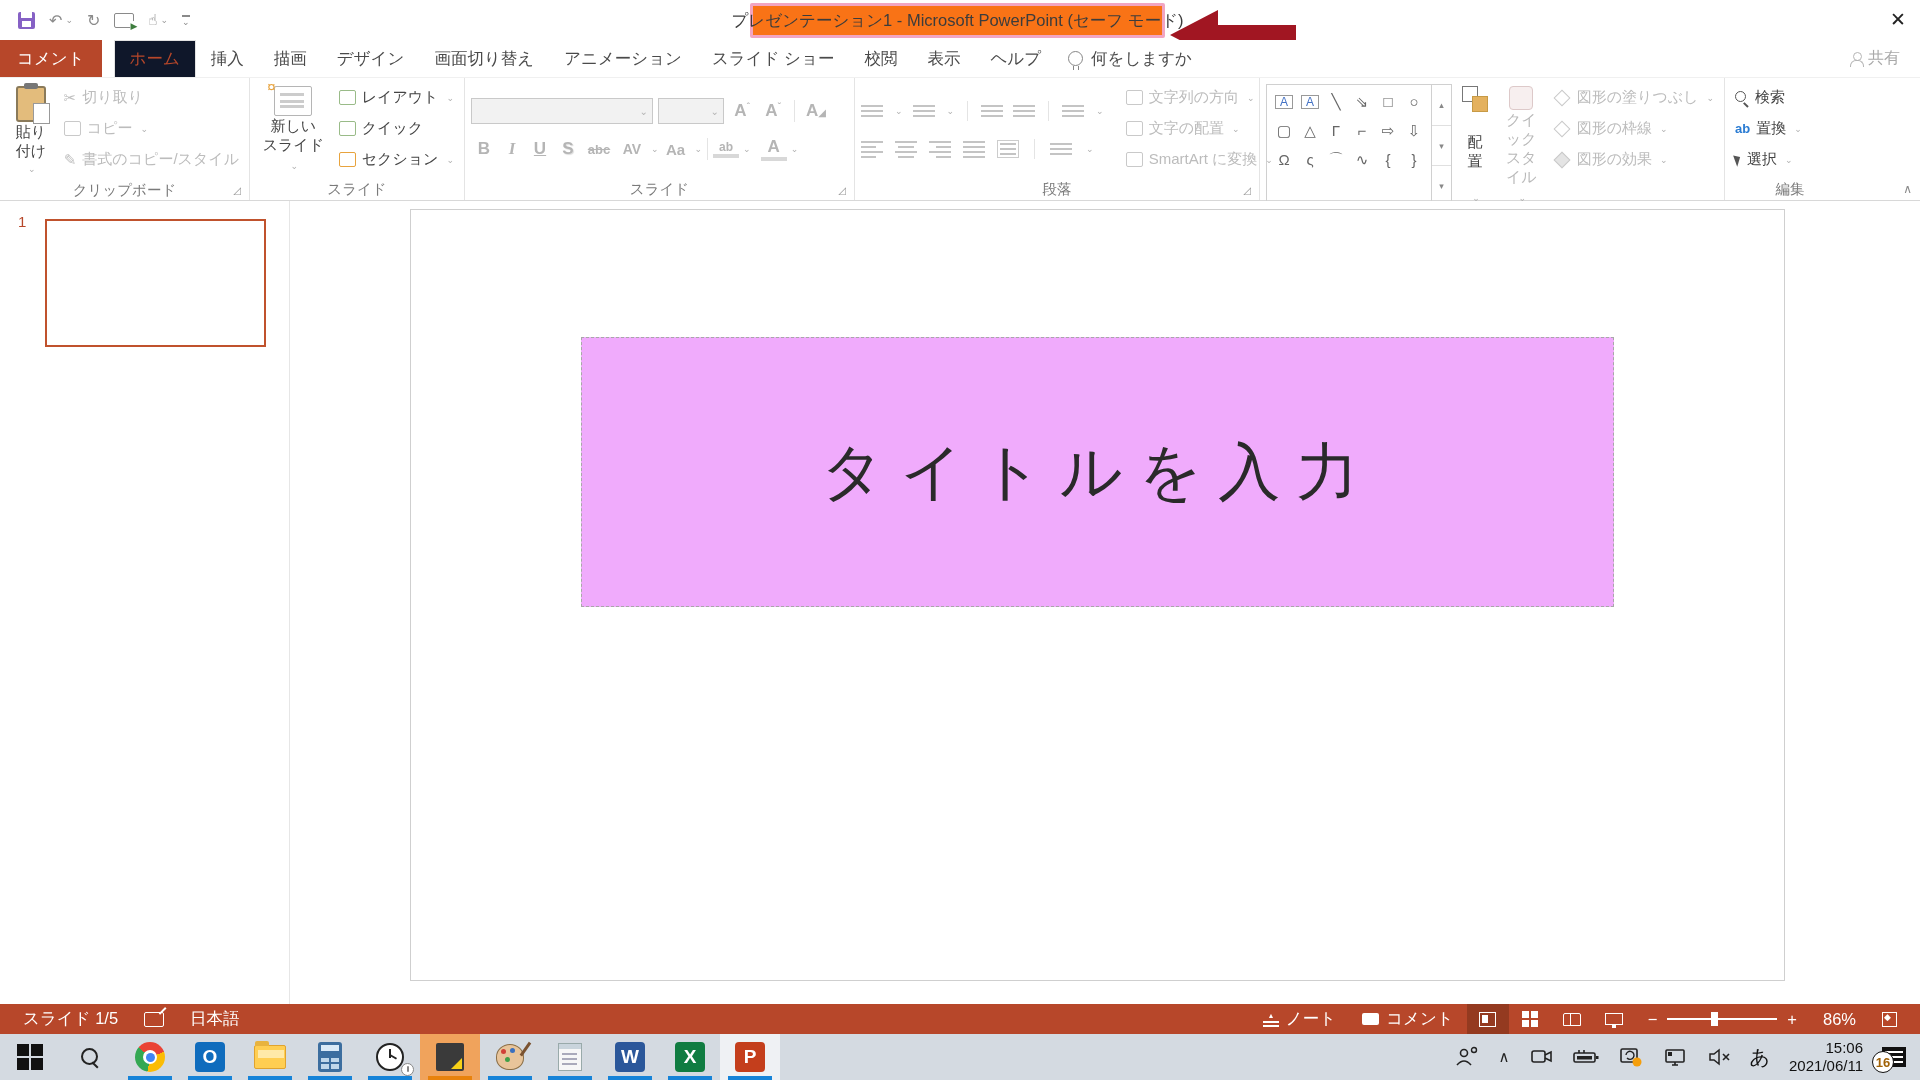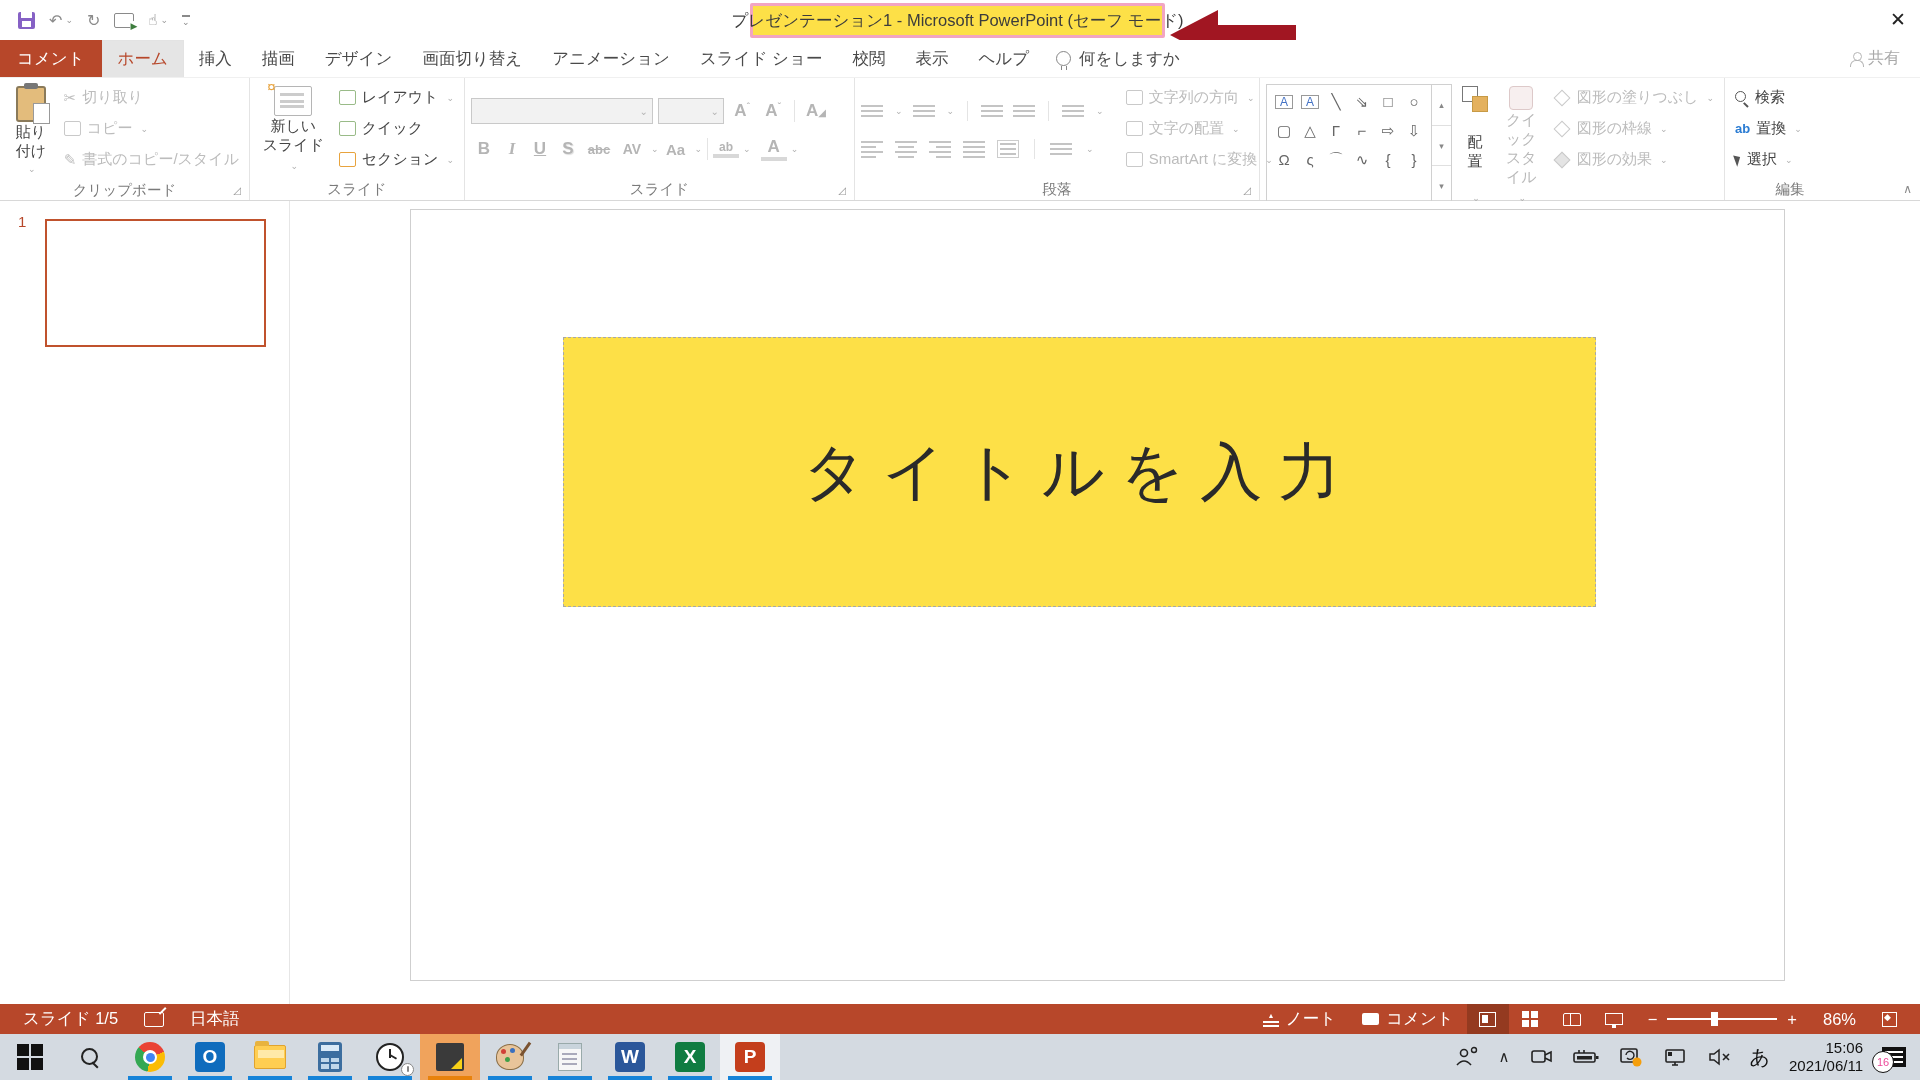--- a/index.html
+++ b/index.html
@@ -14,31 +14,31 @@
   .save-ico { width:17px; height:17px; background:#8661C5; position:relative; border-radius:2px; }
   .save-ico:before { content:""; position:absolute; left:3px; top:0; width:11px; height:6px; background:#fff; }
   .save-ico:after { content:""; position:absolute; left:4px; bottom:2px; width:9px; height:6px; background:#fff; }
   .mini-caret { font-size:9px; color:#9a9a9a; }
   .show-ico { width:20px; height:15px; border:1.5px solid #8a8a8a; border-radius:2px; position:relative; }
   .show-ico:after { content:"▶"; position:absolute; right:-4px; bottom:-4px; font-size:9px; color:#3e7d3e; background:#fff; border-radius:50%; }
   .touch-ico { font-size:15px; color:#777; }
   .qat-custom { border-top:2px solid #8a8a8a; font-size:9px; color:#8a8a8a; line-height:8px; padding-top:1px; }
   #titlebox { position:absolute; left:750px; top:3px; width:415px; height:35px;
     border:3px solid #F2A5C2; border-radius:2px; display:flex; align-items:center; justify-content:center;
-    font-size:16.5px; color:#3c3c3c; background:#fde047; white-space:nowrap; }
+    font-size:16.5px; color:#3c3c3c; background:#f97316; white-space:nowrap; }
   #annot-arrow { position:absolute; left:1170px; top:8px; }
   #annot-text { position:absolute; left:1302px; top:12px; font-size:30px; font-weight:bold;
     color:#A11622; letter-spacing:1px; white-space:nowrap; }
   #close-btn { position:absolute; right:14px; top:8px; font-size:19px; color:#222; cursor:default; }
 
   
   #tabrow { top:40px; height:38px; display:flex; align-items:stretch; background:#fff; border-bottom:1px solid #f0f0f0; }
   .tab { display:flex; align-items:center; padding:0 15px; font-size:16.5px; color:#4a4a4a; white-space:nowrap; }
   .tab.file { background:#B7472A; color:#fff; padding:0 17px; }
-  .tab.selected { color:#B7472A; border:1px solid #e3e3e3; border-bottom:none; background:#e5e5e5; }
+  .tab.selected { color:#B7472A; border:1px solid #e3e3e3; border-bottom:none; background:#0f172a;margin-left:12px; }
   .tellme { display:flex; align-items:center; gap:8px; padding:0 12px; font-size:16.5px; color:#4a4a4a; }
   .bulb { width:15px; height:15px; border:1.5px solid #868686; border-radius:50%; position:relative; }
   .bulb:after { content:""; position:absolute; left:4px; bottom:-5px; width:4px; height:4px; border-left:1.5px solid #868686; border-right:1.5px solid #868686; }
   .share { margin-left:auto; display:flex; align-items:center; gap:5px; padding:0 20px; font-size:16px; color:#a9a9a9; }
   .person-ico { width:13px; height:13px; position:relative; }
   .person-ico:before { content:""; position:absolute; left:3px; top:0; width:7px; height:7px; border:1.5px solid #b5b5b5; border-radius:50%; }
   .person-ico:after { content:""; position:absolute; left:0; bottom:-2px; width:12px; height:6px; border:1.5px solid #b5b5b5; border-bottom:none; border-radius:6px 6px 0 0; }
 
   
   #ribbon { top:78px; height:123px; background:#fff; border-bottom:1px solid #d8d8d8; display:flex; }
@@ -83,21 +83,21 @@
   .cursor-ico { width:0; height:0; border-left:6px solid #555; border-top:4px solid transparent; border-bottom:8px solid transparent; transform:rotate(-20deg); }
   #collapse-ribbon { position:absolute; right:8px; bottom:4px; font-size:12px; color:#8a8a8a; }
 
   
   #workspace { top:201px; height:803px; display:flex; background:#fff; }
   #thumb-panel { width:290px; border-right:1px solid #e6e6e6; position:relative; }
   #slide-num { position:absolute; left:18px; top:12px; font-size:15px; color:#B7472A; }
   #thumb { position:absolute; left:45px; top:18px; width:221px; height:128px; background:#fff; border:2px solid #C0522D; }
   #canvas-area { flex:1; position:relative; }
   #slide { position:absolute; left:120px; top:8px; width:1375px; height:772px; background:#fff; border:1px solid #cfcfcf; }
-  .ph { position:absolute; left:152px; width:1033px; border:1.5px dashed #a8a8a8; background:#fde047; }
+  .ph { position:absolute; left:170px; width:1033px; border:1.5px dashed #a8a8a8; background:#f0abfc; }
   #ph-title { top:127px; height:270px; display:flex; align-items:center; justify-content:center; }
   #ph-title span { font-size:62px; color:#2a2a2a; letter-spacing:16px; font-weight:normal; }
   #ph-sub { top:404px; height:193px; text-align:center; }
   #ph-sub span { display:inline-block; margin-top:16px; font-size:31px; color:#2a2a2a; letter-spacing:5px; }
 
   
   #statusbar { top:1004px; height:30px; background:#B7472A; color:#fff; display:flex; align-items:center; font-size:16.5px; padding:0 10px; }
   .sb-item { display:flex; align-items:center; gap:7px; padding:0 13px; height:100%; }
   .acc-ico { width:20px; height:15px; border:1.7px solid #fff; border-radius:2px; position:relative; }
   .acc-ico:after { content:"";position:absolute; right:-4px; top:-3px; width:9px; height:1.7px; background:#fff; transform:rotate(-45deg); }
@@ -157,21 +157,21 @@
   .note-ico { width:24px; height:28px; background:#F7F7F7; border:1.5px solid #9aa; position:relative; }
   .note-ico:before { content:""; position:absolute; left:0; top:0; right:0; height:5px; background:#C9D4DC; }
   .note-ico:after { content:""; position:absolute; left:3px; top:9px; width:15px; height:1.5px; background:#aab; box-shadow:0 5px 0 #aab, 0 10px 0 #aab; }
   #tray { margin-left:auto; display:flex; align-items:center; gap:0; }
   .tray-item { padding:0 9px; display:flex; align-items:center; justify-content:center; color:#222; }
   .tray-item svg { display:block; }
   .ime { font-size:20px; color:#111; }
   #clock-block { text-align:right; font-size:15px; color:#111; line-height:18px; padding:0 10px; }
   .notif-ico { width:24px; height:20px; background:#111; position:relative; }
   .notif-ico:before { content:""; position:absolute; left:3px; top:4px; width:18px; height:2px; background:#fff; box-shadow:0 5px 0 #fff, 0 10px 0 #fff; }
-  .notif-badge { position:absolute; left:-10px; bottom:-6px; width:22px; height:22px; border-radius:50%; background:#fff; border:1.5px solid #111; font-size:11px; color:#ec4899; display:flex; align-items:center; justify-content:center; }
+  .notif-badge { position:absolute; left:-10px; bottom:-6px; width:22px; height:22px; border-radius:50%; background:#fff; border:1.5px solid #111; font-size:13px; color:#a16207; display:flex; align-items:center; justify-content:center;font-weight:bold; }
 </style>
 </head>
 <body>
 
 <div class="band" id="titlebar">
   <div class="qat">
     <span class="btn">
         <span class="save-ico"></span>
       </span>
     <span class="btn">

